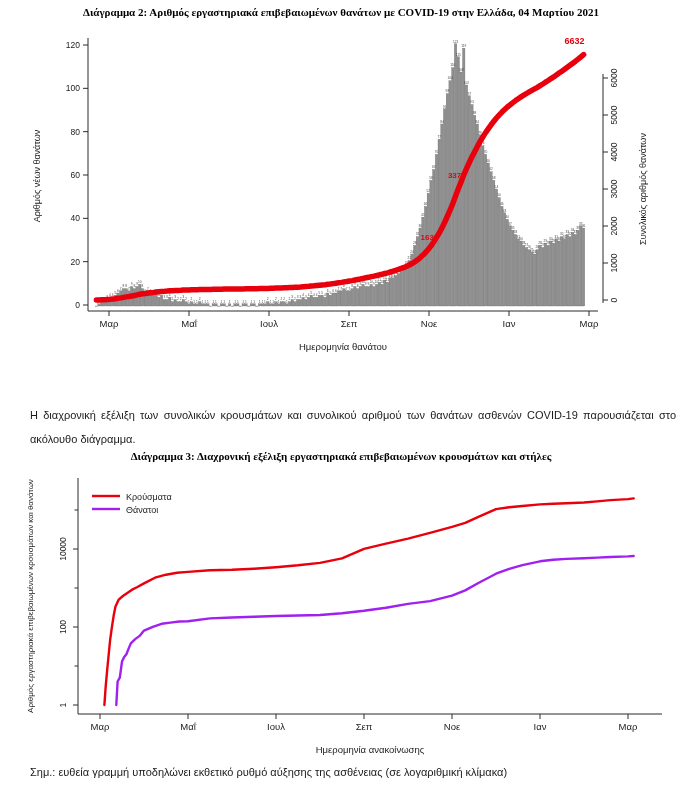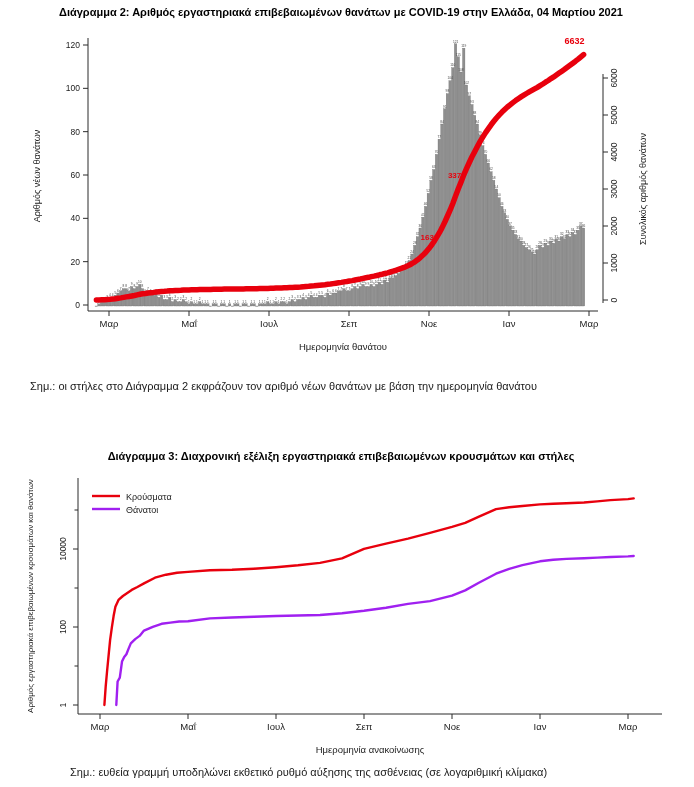--- a/index.html
+++ b/index.html
@@ -1,25 +1,25 @@
 <!DOCTYPE html>
 <html><head>
 <meta charset="utf-8">
 <style>
   html,body{margin:0;padding:0;background:#ffffff;}
   #page{position:relative;width:694px;height:787px;background:#ffffff;overflow:hidden;
         font-family:"Liberation Sans", sans-serif;color:#1a1a1a;}
   #plots{position:absolute;left:0;top:0;}
   .txt{position:absolute;font-size:11px;}
-  .title{left:0;right:12px;text-align:center;font-weight:bold;color:#000;}
+  .title{left:0;right:12px;text-align:center;font-weight:bold;color:#000;font-family:Liberation Serif, serif;}
   #chart1-title{top:6px;}
   #chart2-title{top:450px;}
   #note1{top:380px;left:30px;}
   #para{top:403px;left:30px;width:646px;text-align:justify;line-height:24px;}
-  #note2{top:766px;left:30px;margin-left:40px;}
+  #note2{top:766px;left:30px;}
   svg text{font-family:"Liberation Sans", sans-serif;}
 </style>
 </head>
 <body>
 
 <div id="page">
   <svg id="plots" width="694" height="787" viewBox="0 0 694 787">
     <g id="g-chart1">
         <line x1="88" y1="38" x2="88" y2="311" stroke="#2b2b2b" stroke-width="1"></line>
         <line x1="83" y1="305" x2="88" y2="305" stroke="#2b2b2b" stroke-width="1"></line>
@@ -463,16 +463,16 @@
         <g>
           <line x1="92" y1="496" x2="120" y2="496" stroke="#e8000d" stroke-width="2.4"></line>
           <text x="126" y="499.5" font-size="9" fill="#222222">Κρούσματα</text>
           <line x1="92" y1="509" x2="120" y2="509" stroke="#a020f0" stroke-width="2.4"></line>
           <text x="126" y="512.5" font-size="9" fill="#222222">Θάνατοι</text>
         </g>
       </g>
   </svg>
 
   <div class="txt title" id="chart1-title">Διάγραμμα 2: Αριθμός εργαστηριακά επιβεβαιωμένων θανάτων με COVID-19 στην Ελλάδα, 04 Μαρτίου 2021</div>
-  <div class="txt" id="note1">Σημ.: οι στήλες στο Διάγραμμα 2 εκφράζουν τον αριθμό νέων θανάτων με βάση την ημερομηνία θανάτου</div>
+  <div class="txt" id="para">Η διαχρονική εξέλιξη των συνολικών κρουσμάτων και συνολικού αριθμού των θανάτων ασθενών COVID-19 παρουσιάζεται στο ακόλουθο διάγραμμα.</div>
   <div class="txt title" id="chart2-title">Διάγραμμα 3: Διαχρονική εξέλιξη εργαστηριακά επιβεβαιωμένων κρουσμάτων και στήλες</div>
   <div class="txt" id="note2">Σημ.: ευθεία γραμμή υποδηλώνει εκθετικό ρυθμό αύξησης της ασθένειας (σε λογαριθμική κλίμακα)</div>
 </div>
 
 </body></html>

